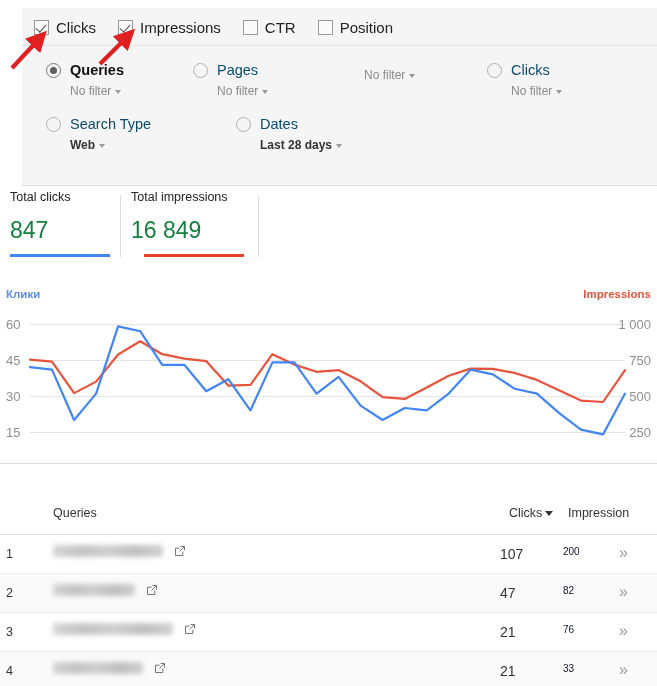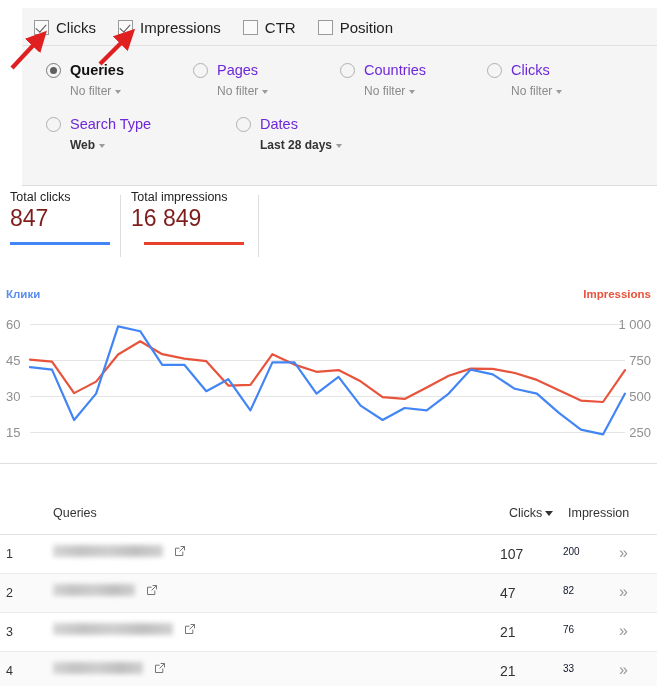--- a/index.html
+++ b/index.html
@@ -51,21 +51,21 @@
   .radio{
     width:15px;height:15px;border-radius:50%;
     border:1.5px solid #b0b0b0;background:#f5f5f5;box-sizing:border-box;
     margin-right:9px;position:relative;flex:none;
   }
   .radio.on{border-color:#7a7a7a;}
   .radio.on:after{
     content:"";position:absolute;left:3px;top:3px;width:7px;height:7px;
     border-radius:50%;background:#5f5f5f;
   }
-  .dim-name{font-size:14.5px;color:#6d28d9;}
+  .dim-name{font-size:14.5px;color:#0c4a6e;}
   .dim-name.sel{font-weight:bold;color:#111;}
   .dim-sub{
     margin-left:24px;margin-top:6px;font-size:12px;color:#8a8a8a;
     white-space:nowrap;cursor:pointer;
   }
   .dim-sub.dark{color:#333;font-weight:bold;}
   .caret{
     display:inline-block;margin-left:4px;
     border-left:3.5px solid transparent;border-right:3.5px solid transparent;
     border-top:4px solid #9b9b9b;vertical-align:middle;
@@ -75,21 +75,21 @@
   .totals{position:absolute;left:0;top:190px;width:657px;height:84px;}
   .total-cell{position:absolute;top:0;box-sizing:border-box;}
   .total-cell.c1{left:10px;width:110px;}
   .total-cell.c2{left:131px;width:128px;}
   .total-cell .divider{
     position:absolute;left:-11px;top:5px;width:1px;height:62px;background:#ddd;
   }
   .total-cell.c3-div{left:258px;width:1px;}
   .total-cell.c3-div .divider{left:0;}
   .total-title{font-size:12.5px;font-weight:normal;color:#222;white-space:nowrap;}
-  .total-val{font-size:23px;color:#7f1d1d;margin-top:1px;font-weight:300;}
+  .total-val{font-size:23px;color:#15803d;margin-top:13px;font-weight:300;}
   .total-underline{height:3px;margin-top:10px;}
   .u-blue{background:#4285f4;width:100px;}
   .u-red{background:#e8412c;width:100px;margin-left:13px;}
 
   
   .chart-wrap{position:absolute;left:0;top:284px;width:657px;height:180px;}
   .legend-left{position:absolute;left:6px;top:4px;font-size:11.5px;font-weight:bold;color:#5b8def;}
   .legend-right{position:absolute;right:6px;top:4px;font-size:11.5px;font-weight:bold;color:#e8533c;}
   .plot{position:absolute;left:0;top:24px;width:657px;height:130px;}
   .grid-line{position:absolute;left:30px;right:32px;height:1px;background:#e4e4e4;}
@@ -168,24 +168,20 @@
         <div class="dim-sub"><span>No filter</span><i class="caret"></i></div>
       </div>
       <div class="dim">
         <div class="dim-head">
           <span class="radio"></span>
           <span class="dim-name">Pages</span>
         </div>
         <div class="dim-sub"><span>No filter</span><i class="caret"></i></div>
       </div>
       <div class="dim">
-        <div class="dim-head">
-          <span class="radio"></span>
-          <span class="dim-name">Countries</span>
-        </div>
         <div class="dim-sub"><span>No filter</span><i class="caret"></i></div>
       </div>
       <div class="dim">
         <div class="dim-head">
           <span class="radio"></span>
           <span class="dim-name">Clicks</span>
         </div>
         <div class="dim-sub"><span>No filter</span><i class="caret"></i></div>
       </div>
     </div>

